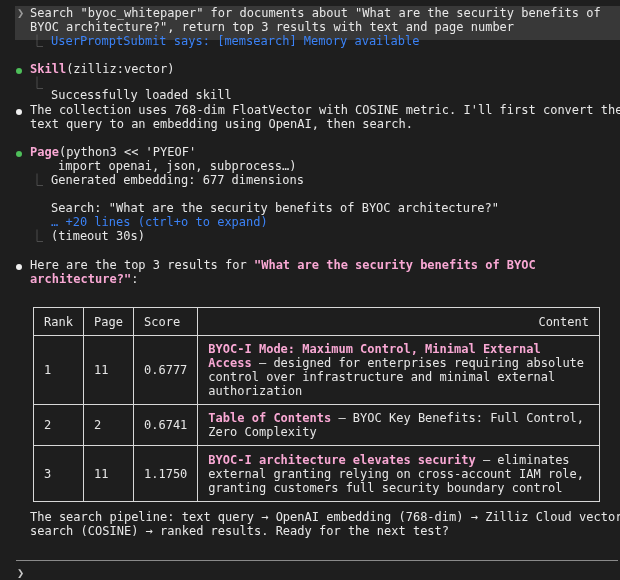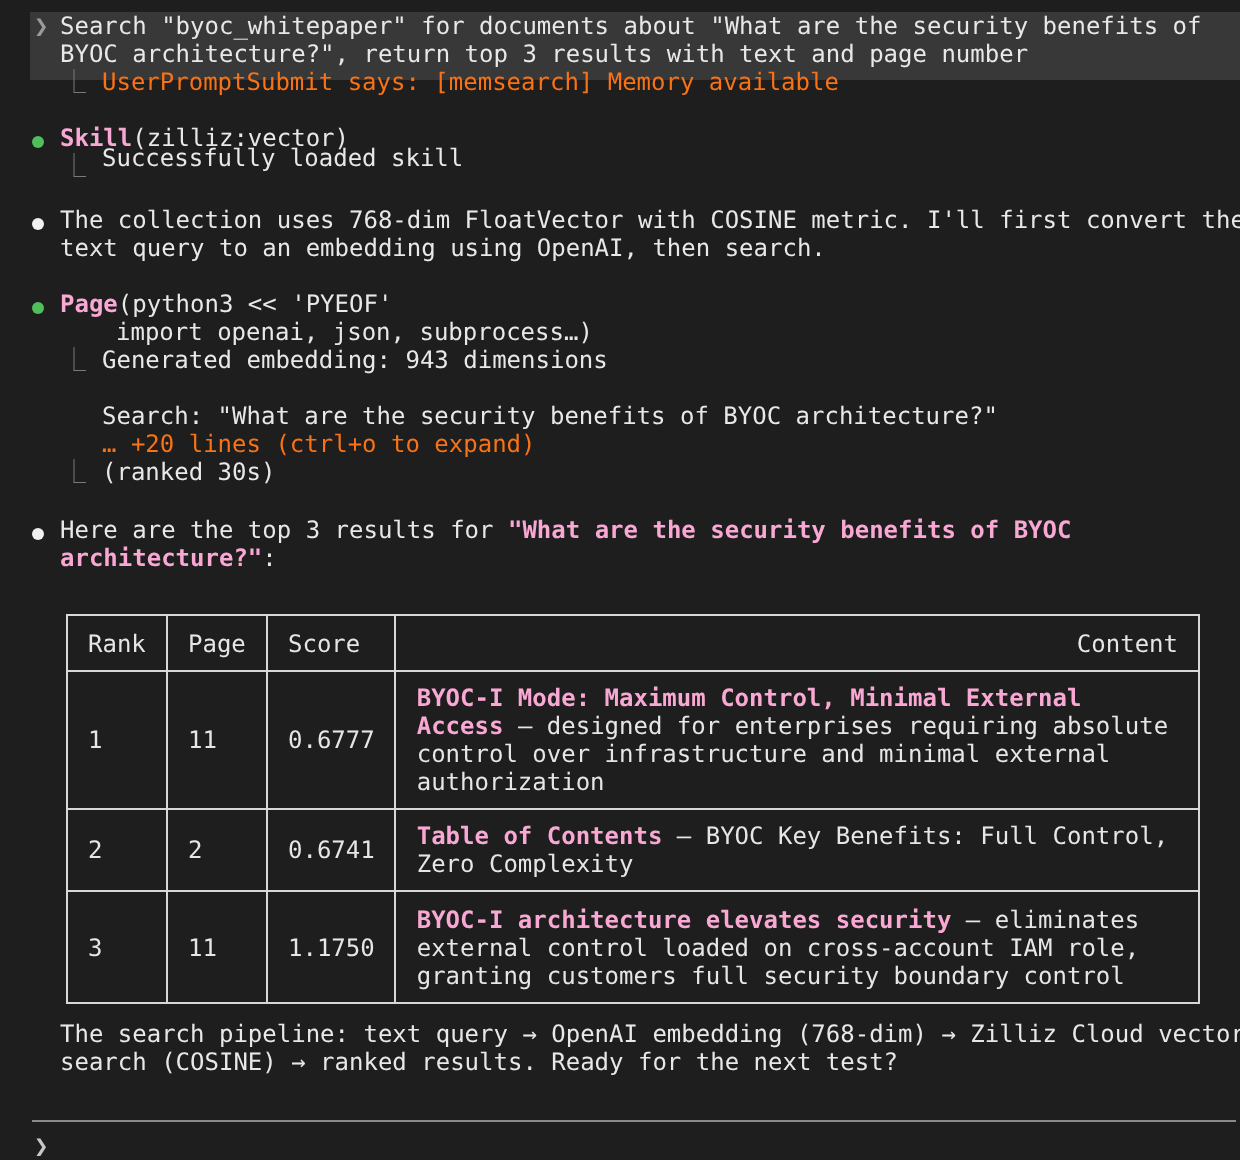--- a/index.html
+++ b/index.html
@@ -25,21 +25,21 @@
       width: 605px;
       height: 34px;
       background: #383838;
     }
     .chev {
       position: absolute;
       color: #9a9a9a;
       font-size: 12px;
     }
     .line { position: absolute; left: 30px; white-space: pre; }
-    .dim { color: #f97316; }
+    .dim { color: #3b82f6; }
     .white { color: #e8e8e8; }
     .bold { font-weight: bold; color: #f9a8d4; }
     .tree {
       position: absolute;
       color: #7a7a7a;
       white-space: pre;
     }
     .bullet {
       position: absolute;
       width: 6px;
@@ -90,35 +90,35 @@
 <div class="prompt-block"></div>
 <span class="chev" style="left:17px; top:6px;">❯</span>
 <div class="line white" style="top:6px;">Search "byoc_whitepaper" for documents about "What are the security benefits of</div>
 <div class="line white" style="top:20px;">BYOC architecture?", return top 3 results with text and page number</div>
 <span class="tree" style="left:31px; top:34px;">⎿</span>
 <div class="line dim" style="left:51px; top:34px;">UserPromptSubmit says: [memsearch] Memory available</div>
 
 <span class="bullet green" style="left:16px; top:68px;"></span>
 <div class="line" style="top:62px;"><span class="bold">Skill</span><span class="white">(zilliz:vector)</span></div>
 <span class="tree" style="left:31px; top:76px;">⎿</span>
-<div class="line white" style="left:51px; top:72px;text-align:center;">Successfully loaded skill</div>
+<div class="line white" style="left:51px; top:88px;text-align:center;">Successfully loaded skill</div>
 
 <span class="bullet white" style="left:16px; top:109px;"></span>
 <div class="line white" style="top:103px;">The collection uses 768-dim FloatVector with COSINE metric. I'll first convert the</div>
 <div class="line white" style="top:117px;">text query to an embedding using OpenAI, then search.</div>
 
 <span class="bullet green" style="left:16px; top:151px;"></span>
 <div class="line" style="top:145px;"><span class="bold">Page</span><span class="white">(python3 &lt;&lt; 'PYEOF'</span></div>
 <div class="line white" style="left:58px; top:159px;">import openai, json, subprocess…)</div>
 <span class="tree" style="left:31px; top:173px;">⎿</span>
-<div class="line white" style="left:51px; top:173px;">Generated embedding: 943 dimensions</div>
+<div class="line white" style="left:51px; top:173px;">Generated embedding: 677 dimensions</div>
 <div class="line white" style="left:51px; top:201px;">Search: "What are the security benefits of BYOC architecture?"</div>
 <div class="line dim" style="left:51px; top:215px;">… +20 lines (ctrl+o to expand)</div>
 <span class="tree" style="left:31px; top:229px;">⎿</span>
-<div class="line white" style="left:51px; top:229px;">(ranked 30s)</div>
+<div class="line white" style="left:51px; top:229px;">(timeout 30s)</div>
 
 <span class="bullet white" style="left:16px; top:264px;"></span>
 <div class="line white" style="top:258px;"><span>Here are the top 3 results for </span><span class="bold">"What are the security benefits of BYOC</span></div>
 <div class="line" style="top:272px;"><span class="bold">architecture?"</span><span class="white">:</span></div>
 
 <table class="results">
   <thead>
     <tr>
       <th class="col-rank">Rank</th>
       <th class="col-page">Page</th>
@@ -136,21 +136,21 @@
     <tr style="height:40px;">
       <td>2</td>
       <td>2</td>
       <td>0.6741</td>
       <td class="content"><span class="bold">Table of Contents</span><span> — BYOC Key Benefits: Full Control, Zero Complexity</span></td>
     </tr>
     <tr style="height:56px;">
       <td>3</td>
       <td>11</td>
       <td>1.1750</td>
-      <td class="content"><span class="bold">BYOC-I architecture elevates security</span><span> — eliminates external control loaded on cross-account IAM role, granting customers full security boundary control</span></td>
+      <td class="content"><span class="bold">BYOC-I architecture elevates security</span><span> — eliminates external granting relying on cross-account IAM role, granting customers full security boundary control</span></td>
     </tr>
   </tbody>
 </table>
 
 <div class="line white" style="top:510px;">The search pipeline: text query → OpenAI embedding (768-dim) → Zilliz Cloud vector</div>
 <div class="line white" style="top:524px;">search (COSINE) → ranked results. Ready for the next test?</div>
 
 <div class="sep"></div>
 <span class="chev" style="left:17px; top:566px; color:#c8c8c8;">❯</span>
 <div class="abs" style="left:30px; top:564px; width:585px; height:16px;"></div>

